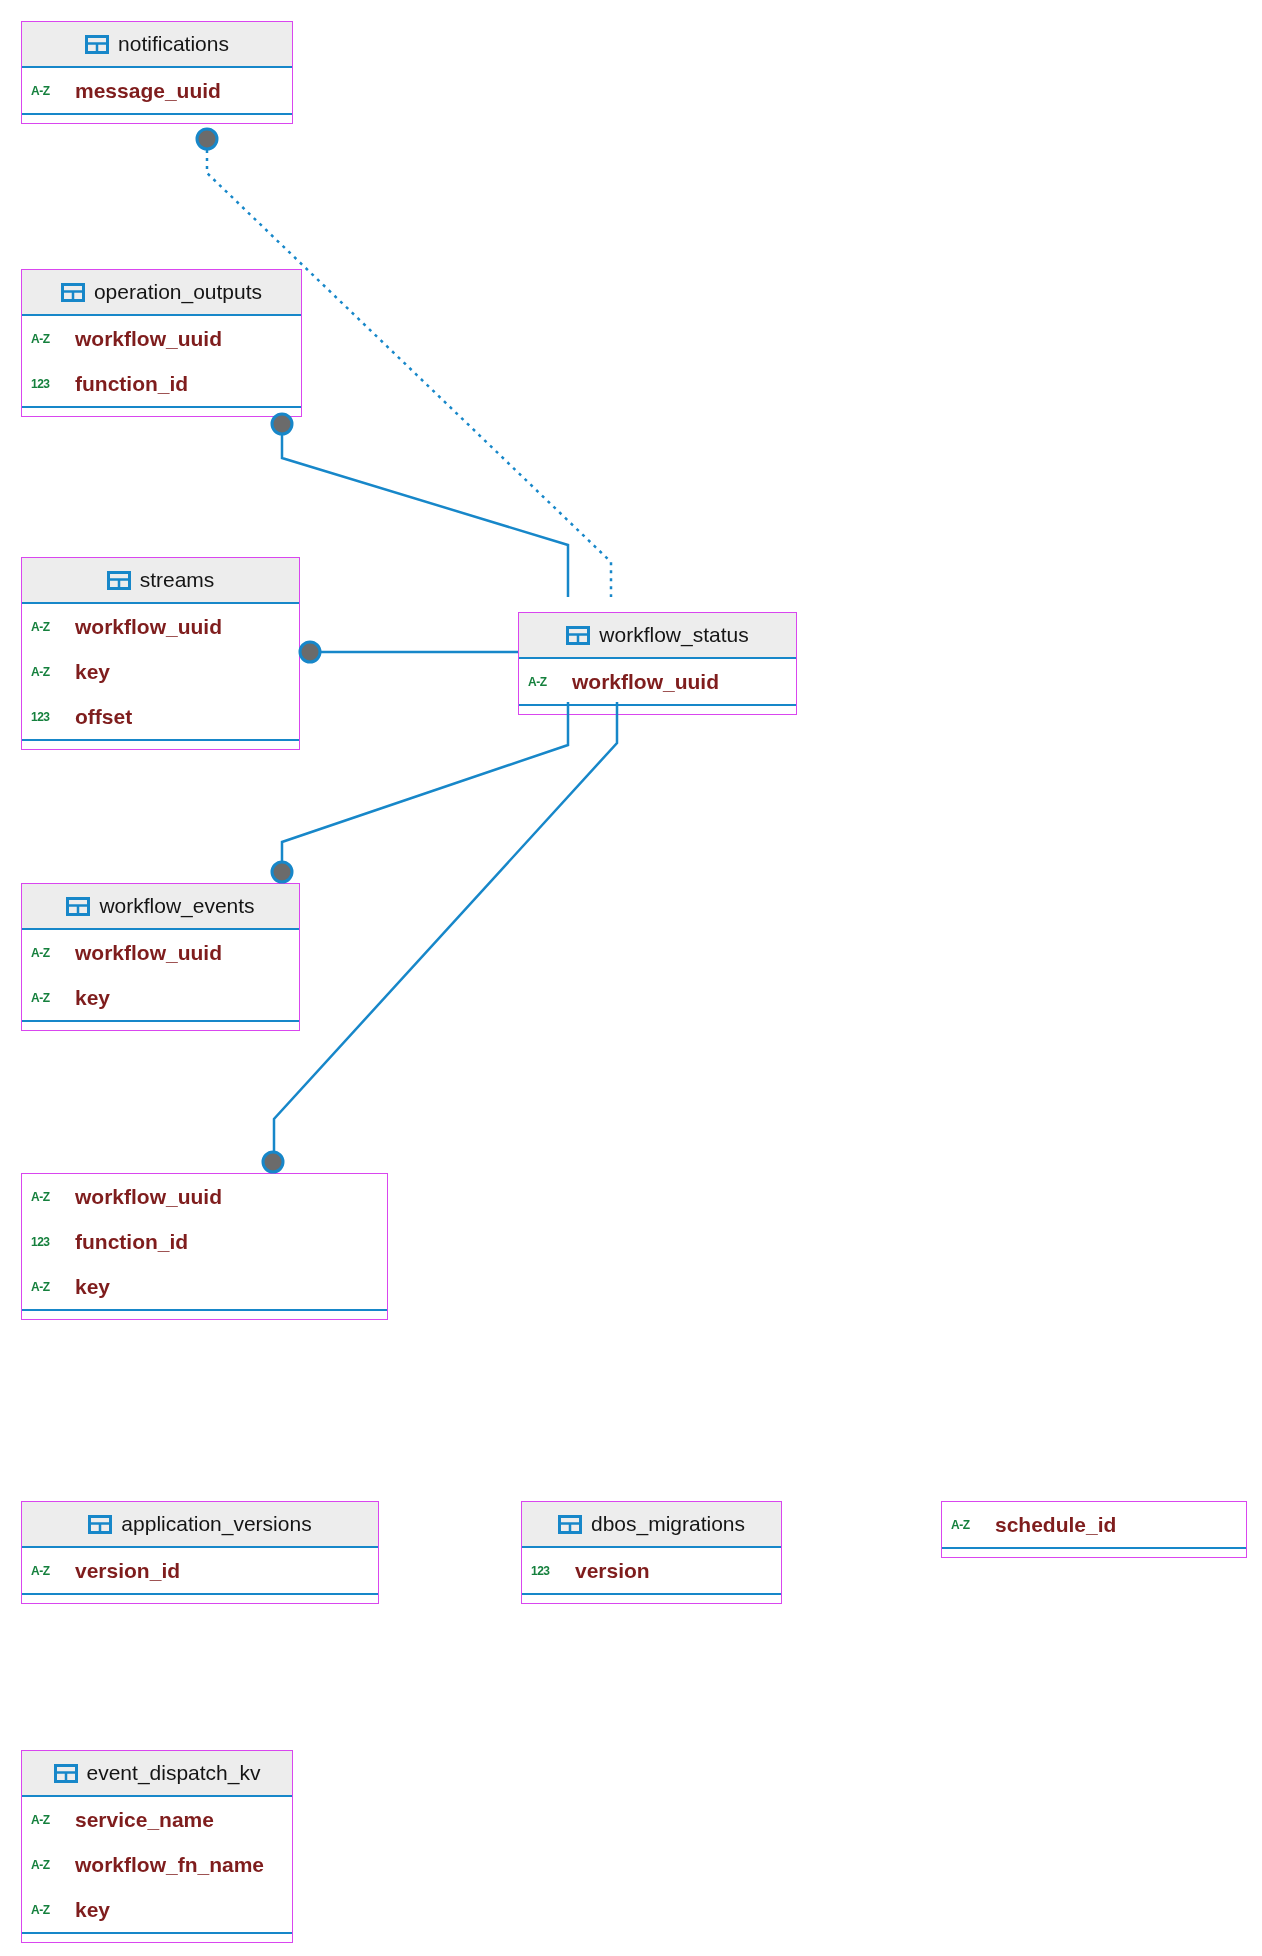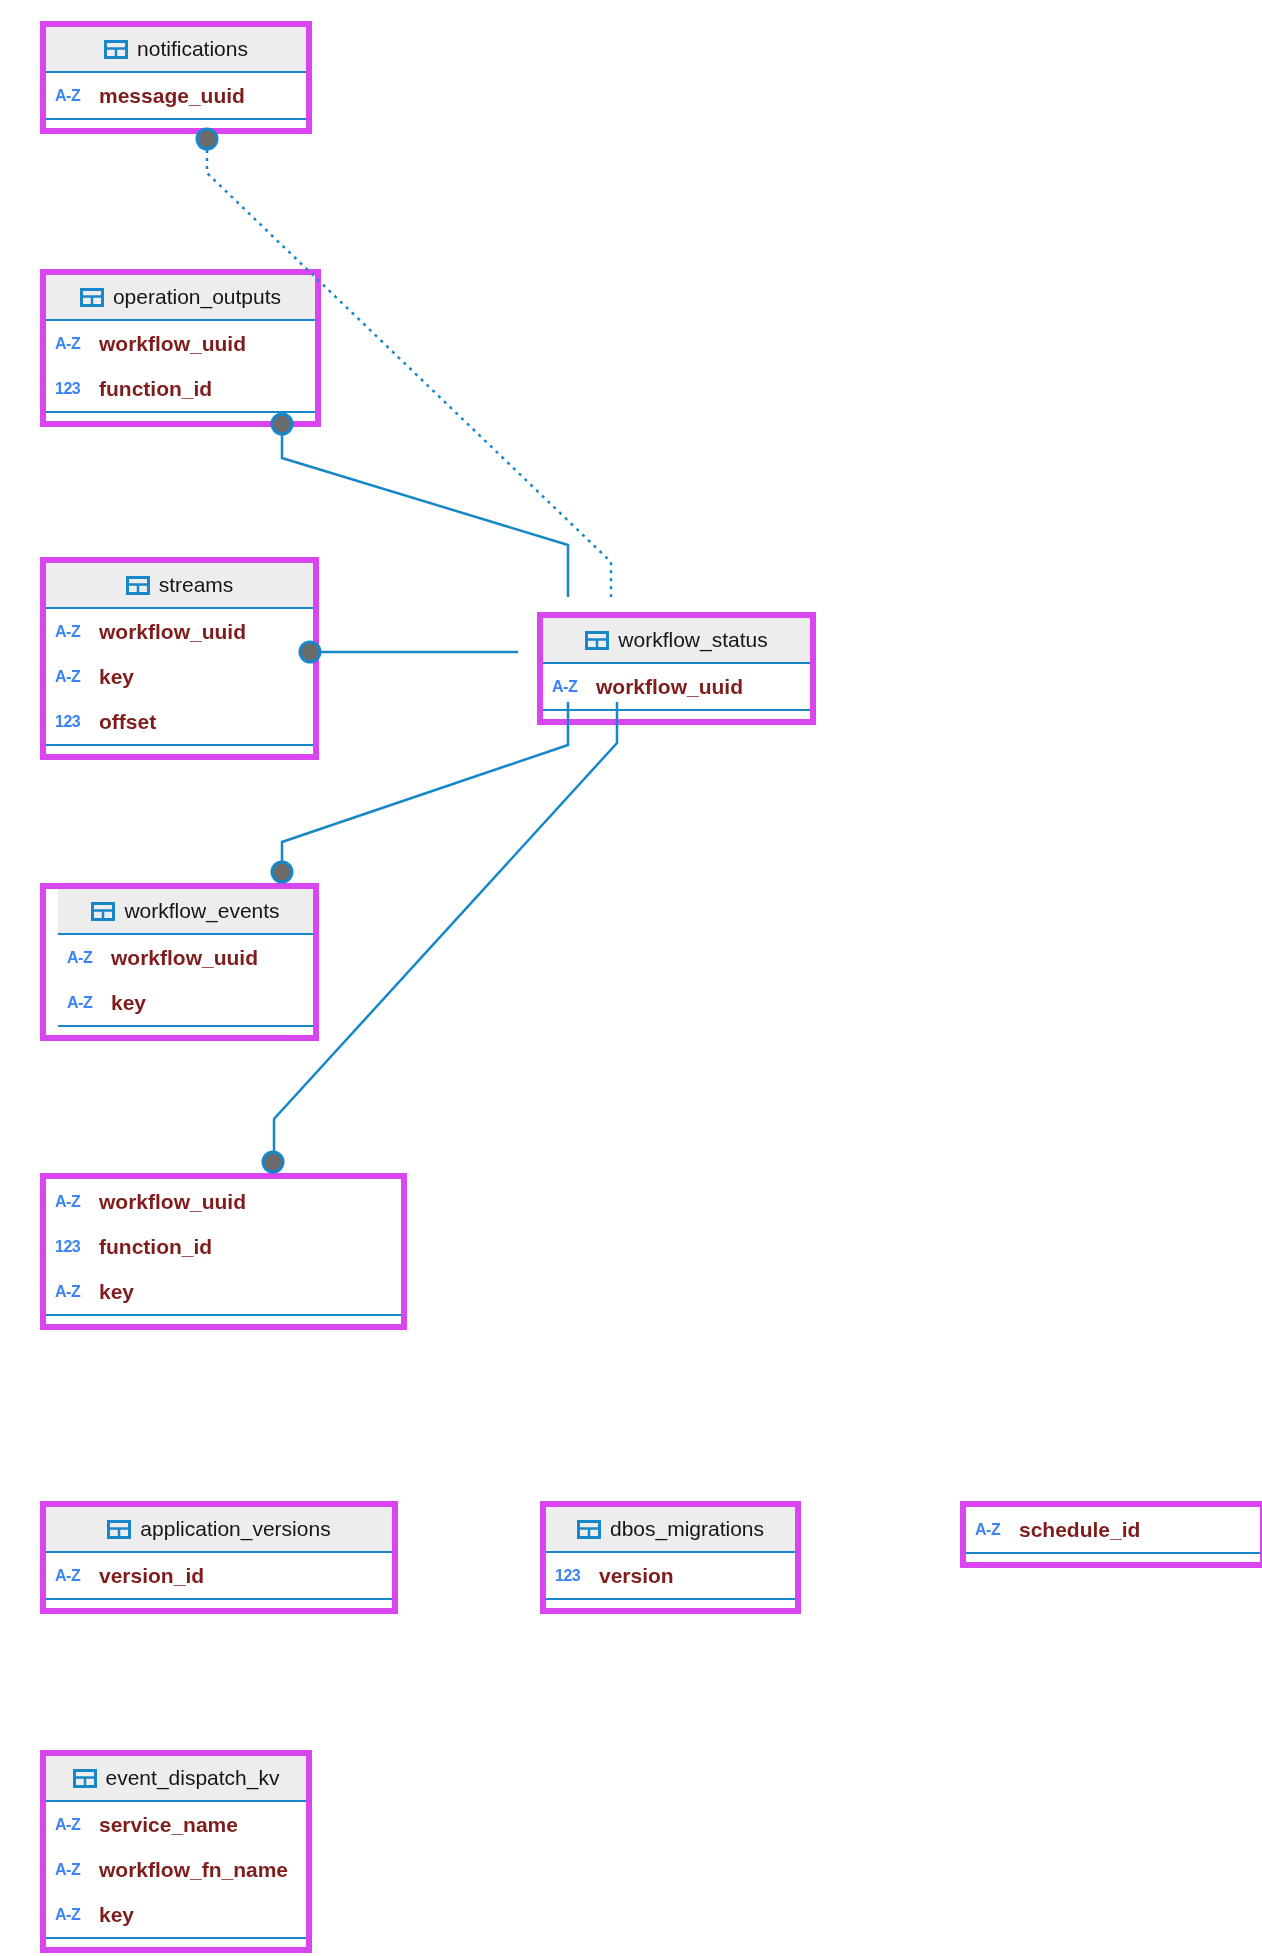--- a/index.html
+++ b/index.html
@@ -6,38 +6,38 @@
   body{width:1262px;height:1956px;position:relative;overflow:hidden;
        font-family:"Liberation Sans","DejaVu Sans",sans-serif;}
   #canvas{position:absolute;inset:0;width:1262px;height:1956px;background:#ffffff;}
 
   
   #rels{position:absolute;inset:0;z-index:3;pointer-events:none;}
   #rels polyline{pointer-events:stroke;}
 
   
   .table{position:absolute;z-index:2;box-sizing:border-box;
-         border:6px solid #d946ef;background:#ffffff;margin-left:19px;}
+         border:1px solid #d946ef;background:#ffffff;}
   .thead{height:44px;background:#ededed;border-bottom:2px solid #1787c9;
          display:flex;align-items:center;justify-content:center;gap:9px;}
   .title{font-size:21px;color:#151515;white-space:nowrap;}
   .tbl-icon{display:inline-block;line-height:0;}
   .rows{background:#ffffff;}
   .row{height:45px;display:flex;align-items:center;padding:0 9px;gap:8px;}
-  .ticon{color:#3b82f6;font-weight:bold;font-size:16px;letter-spacing:-0.5px;
+  .ticon{color:#15803d;font-weight:bold;font-size:12px;letter-spacing:-0.5px;
          width:36px;flex:0 0 36px;white-space:nowrap;}
   .cname{font-size:21px;font-weight:bold;color:#7f1d1d;white-space:nowrap;}
   .tfoot{height:8px;border-top:2px solid #1787c9;background:#ffffff;}
 
   
   .t0{left:21px;top:21px;width:272px;}
   .t1{left:21px;top:269px;width:281px;}
   .t2{left:21px;top:557px;width:279px;}
   .t3{left:518px;top:612px;width:279px;}
-  .t4{left:21px;top:883px;width:279px;padding-left:12px;}
+  .t4{left:21px;top:883px;width:279px;}
   .t5{left:21px;top:1173px;width:367px;}
   .t6{left:21px;top:1501px;width:358px;}
   .t7{left:521px;top:1501px;width:261px;}
   .t8{left:941px;top:1501px;width:306px;}
   .t9{left:21px;top:1750px;width:272px;}
 </style>
 </head>
 <body>
 
 <div id="canvas">

